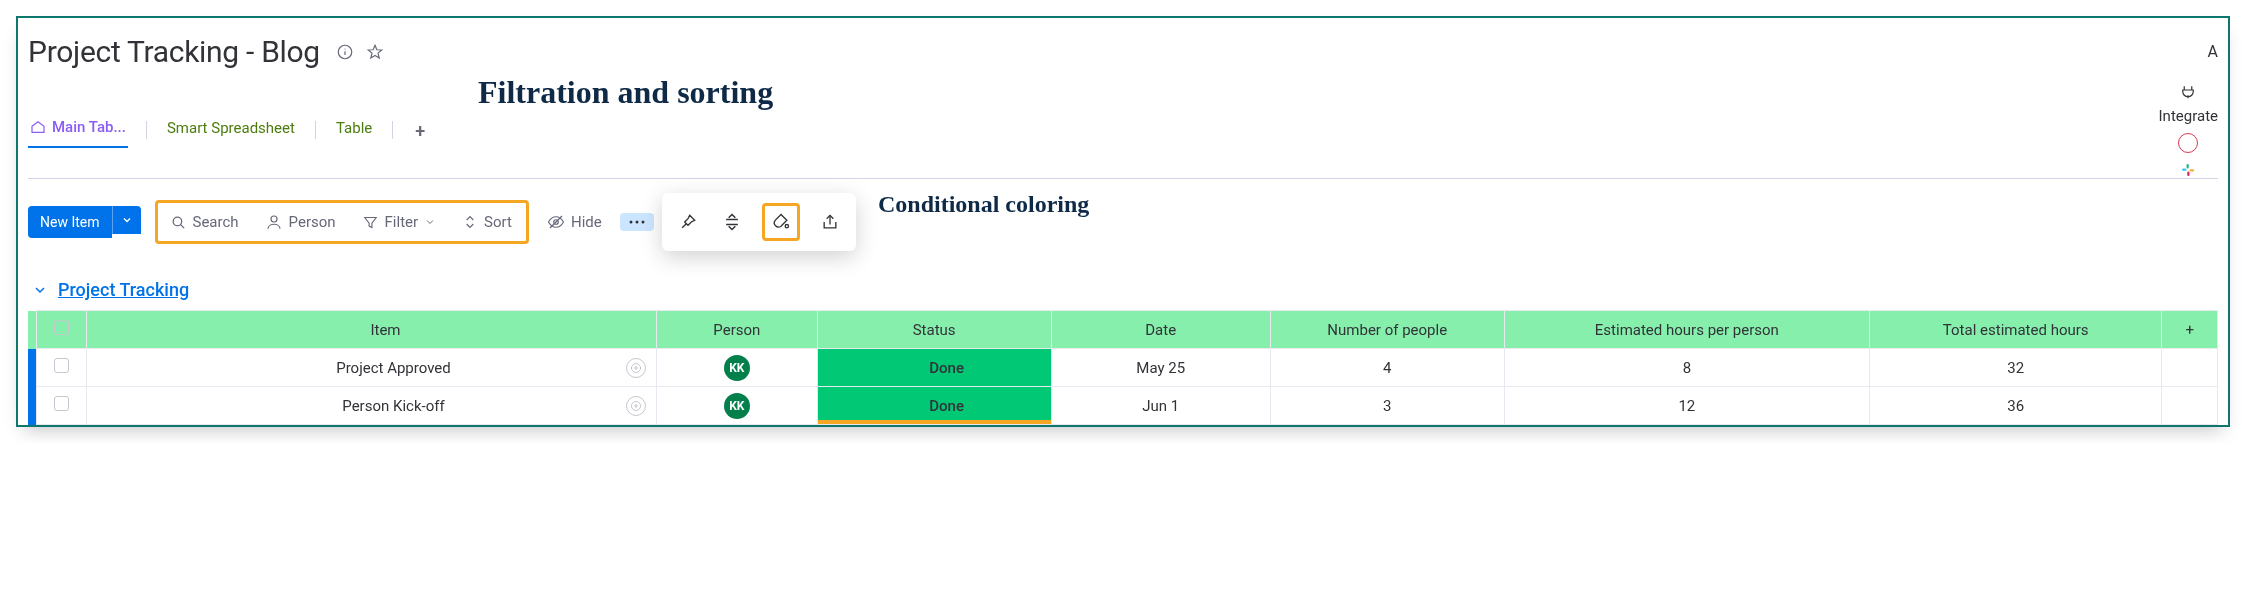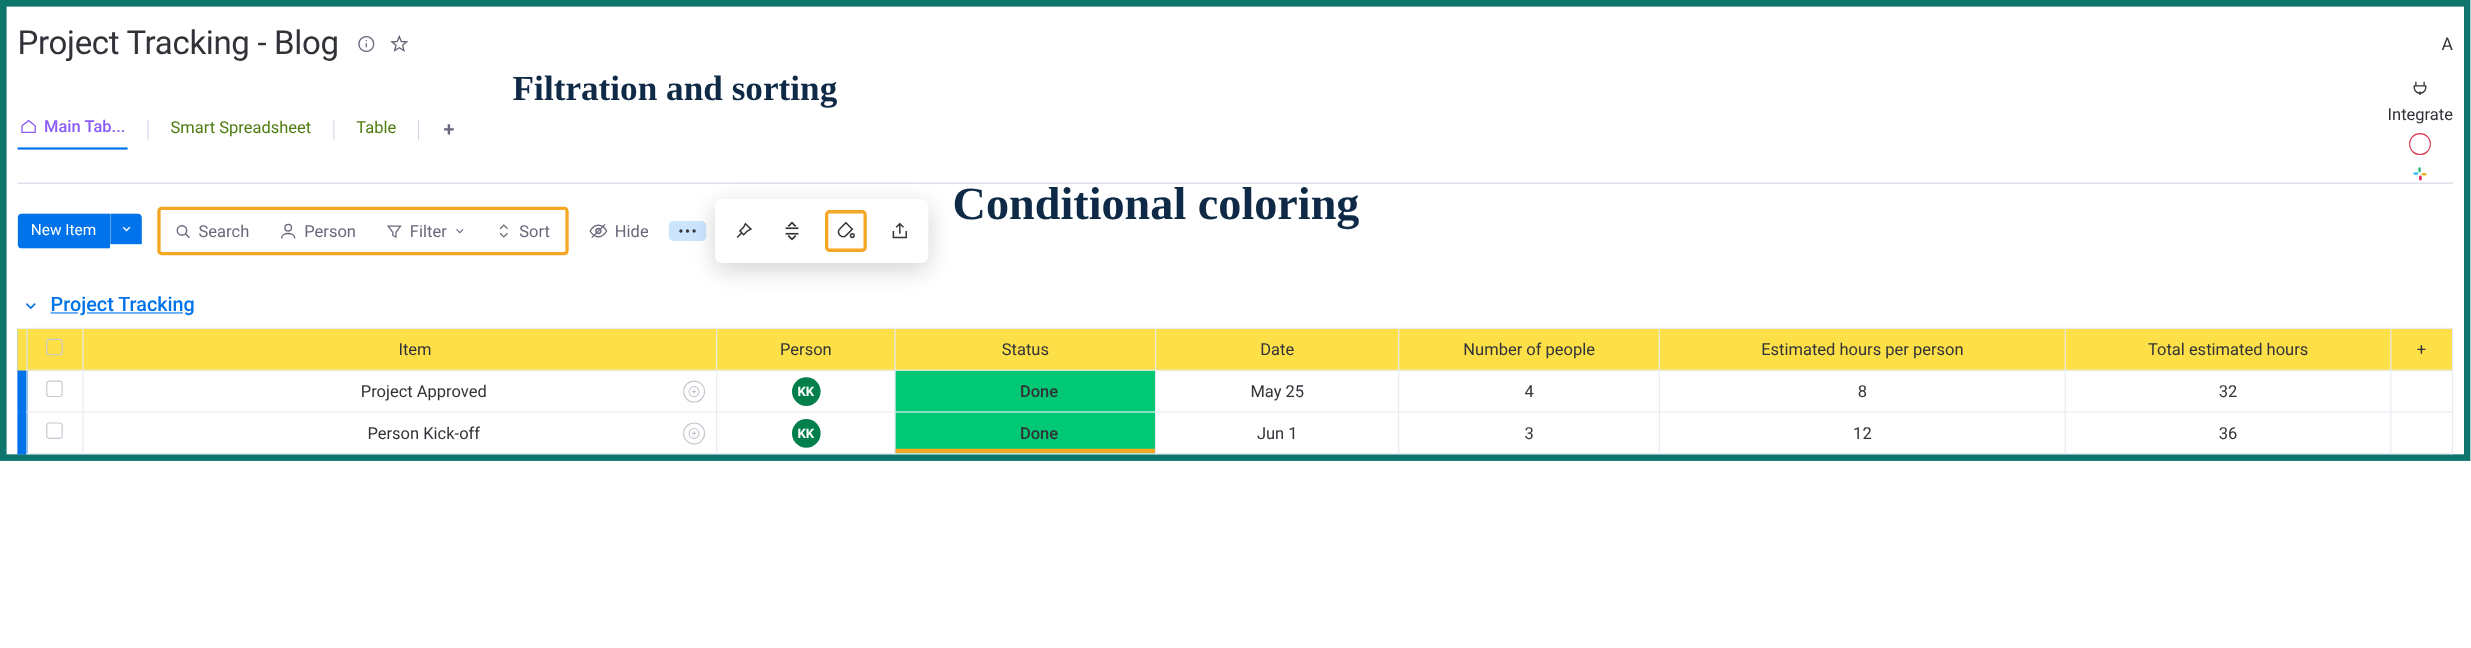--- a/index.html
+++ b/index.html
@@ -1,17 +1,17 @@
 <!DOCTYPE html>
 <html><head>
 <meta charset="utf-8">
 <style>
   * { box-sizing: border-box; margin: 0; padding: 0; }
   body { font-family: -apple-system, BlinkMacSystemFont, 'Segoe UI', Roboto, Helvetica, Arial, sans-serif; background: #fff; color: #323338; }
-  .app-frame { border: 6px solid #0f766e; margin: 0; padding: 10px 10px 0 10px; position: relative; min-height: 380px; box-shadow: 0 10px 18px -8px rgba(0,0,0,0.25); }
+  .app-frame { border: 2px solid #0f766e; margin: 16px; padding: 10px 10px 0 10px; position: relative; min-height: 380px; box-shadow: 0 10px 18px -8px rgba(0,0,0,0.25); }
 
   
   .header-row { display: flex; align-items: center; gap: 16px; padding: 6px 0 6px 0; }
   .page-title { font-size: 30px; font-weight: 400; color: #323338; letter-spacing: -0.3px; }
   .title-icons { display: flex; align-items: center; gap: 12px; color: #676879; }
   .icon-btn { display:inline-flex; align-items:center; justify-content:center; color:#676879; }
   .right-edge-text { margin-left: auto; font-size: 16px; color: #323338; }
   
   
   .tabs-row { display:flex; align-items:center; gap: 18px; padding: 6px 0 0 0; position: relative; }
@@ -34,29 +34,29 @@
   .more-btn{ background:#cce5ff; border-radius:4px; padding:6px 8px; color:#323338; cursor:pointer;}
   
   
   .popover{ position:relative; margin-left:-6px; background:#fff; border-radius:6px; box-shadow:0 6px 22px rgba(0,0,0,0.18); padding:10px 12px; display:flex; align-items:center; gap:16px; }
   .popover-btn{ display:flex; align-items:center; justify-content:center; width:28px; height:28px; color:#323338; cursor:pointer; border-radius:4px;}
   .popover-highlight{ border:3px solid #f5a623; border-radius:4px; padding:2px;}
   
   
   .annotation { font-family: Georgia, 'Times New Roman', serif; font-weight:700; color:#0f2a47; position:absolute; }
   .anno-filt { font-size:32px; top:56px; left:460px; }
-  .anno-cond { font-size:42px; top:156px; left:860px; }
+  .anno-cond { font-size:24px; top:173px; left:860px; }
   
   
   .group-header { display:flex; align-items:center; gap:10px; color:#0073ea; font-size:18px; font-weight:500; padding: 18px 0 10px 4px; cursor:pointer;text-decoration:underline;}
   
   
   table.board { border-collapse:collapse; width:100%; table-layout:fixed; }
   table.board th, table.board td { border:1px solid #e6e9ef; font-size:15px; text-align:center; vertical-align:middle; height:38px; color:#323338; }
-  table.board th { font-weight:400; color:#323338; background:#fde047;}
+  table.board th { font-weight:400; color:#323338; background:#86efac;}
   .col-accent{ width:6px; background:#0073ea; border:none !important; padding:0;}
   .col-check{ width:34px;}
   .col-item{ width:390px; text-align:left; padding-left:28px;}
   .col-person{ width:110px;}
   .col-status{ width:160px;}
   .col-date{ width:150px;}
   .col-num{ width:160px;}
   .col-est{ width:250px;}
   .col-total{ width:200px;}
   .col-add{ width:38px; color:#676879; font-weight:300; font-size:20px;}

